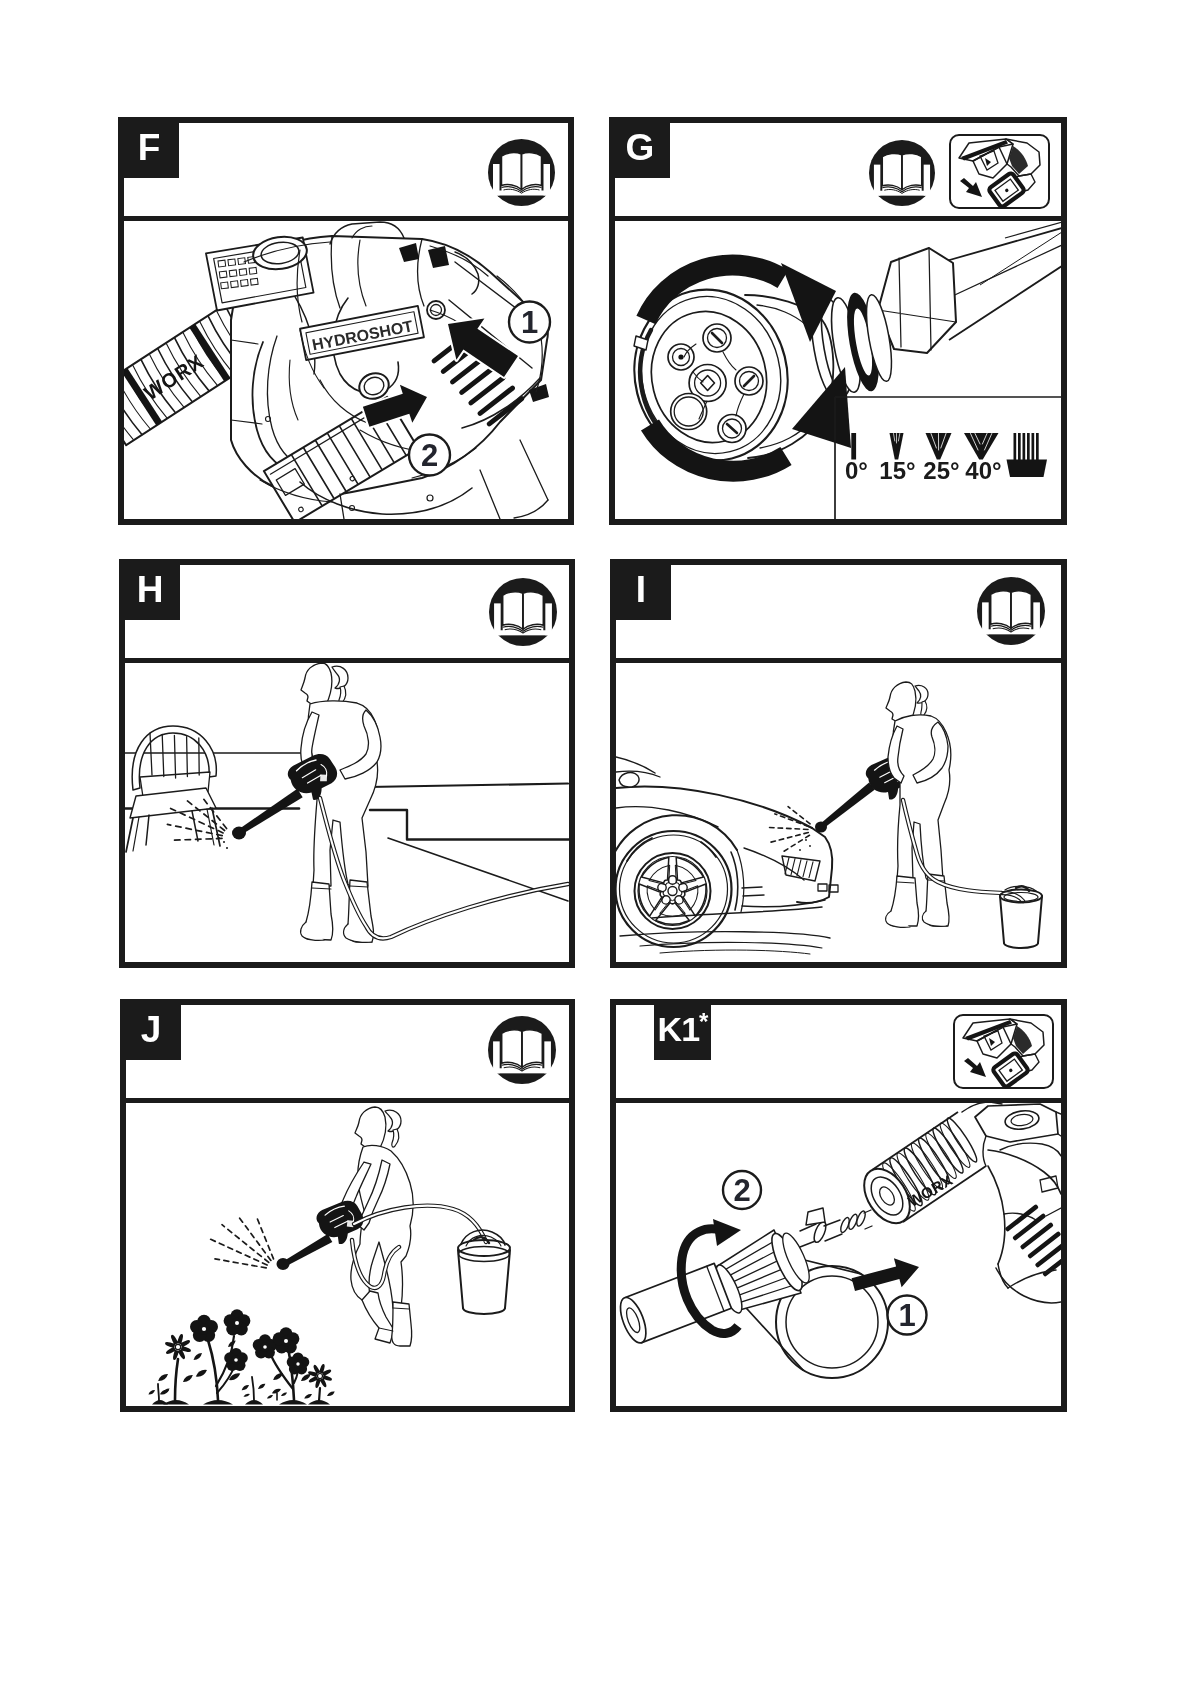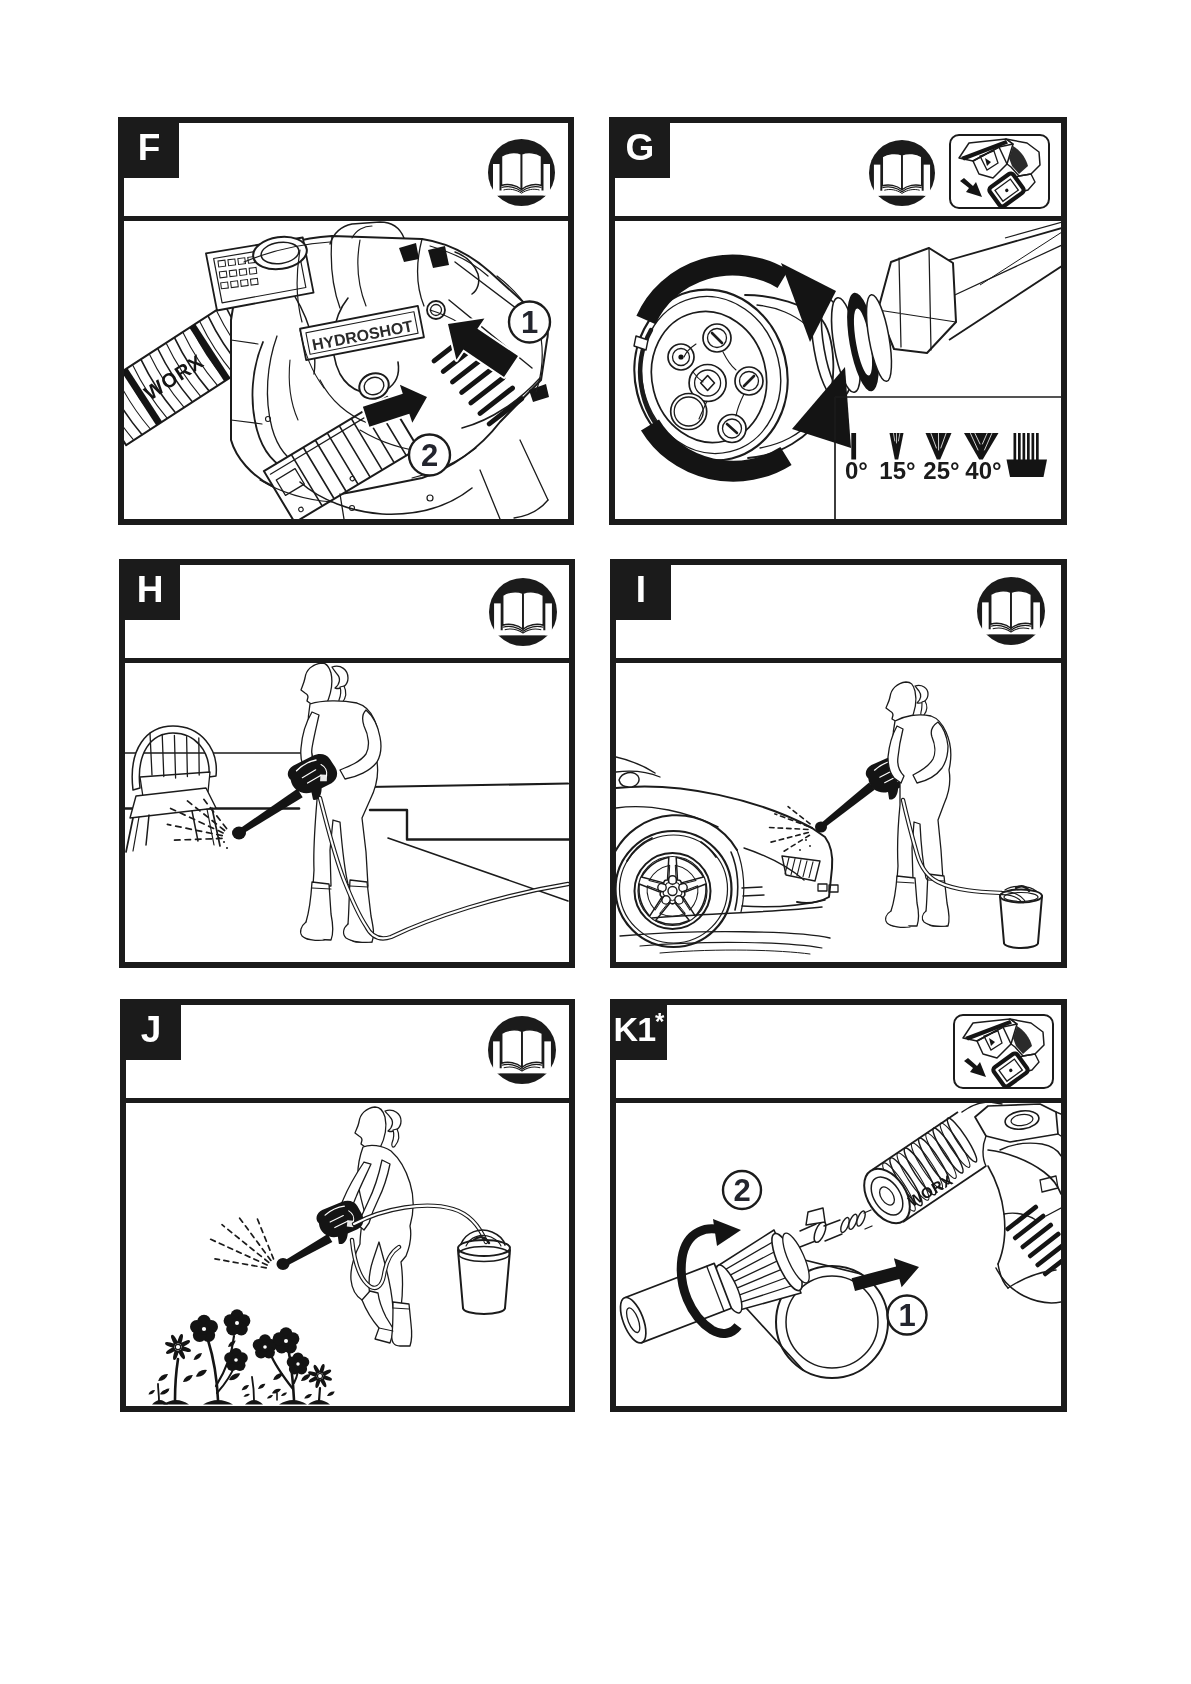--- a/index.html
+++ b/index.html
@@ -613,21 +613,21 @@
             <path d="M318 1396 Q322.5 1392.5384615384614 327 1396 Q322.5 1399.4615384615386 318 1396 Z" fill="#141414"></path>
           </g>
           <path d="M308.0 1404.5 Q319 1395.5 330.0 1404.5 Z" fill="#141414"></path>
         </g>
       </svg>
   </div>
 </div>
 
 <div class="panel" style="left:610px;top:999px;width:457px;height:413px;">
   <div class="hdr">
-    <div class="lbl" style="width:57px;font-size:34px;">K1<span style="font-size:24px;position:relative;top:-8px;">*</span></div>
+    <div class="lbl" style="width:57px;font-size:34px;margin-left:44px;">K1<span style="font-size:24px;position:relative;top:-8px;">*</span></div>
     <svg class="inset" style="left:337px;top:9px;" width="101" height="75" viewBox="0 0 101 75">
         <use href="#inseticon"></use>
       </svg>
   </div>
   <div class="art">
     <svg width="445" height="303" viewBox="0 0 445 303">
         <g transform="translate(-616,-1103)" id="artK">
           <path d="M975 1117 L988 1106 L1040 1104 L1056 1112 L1058 1134 L1010 1142 L986 1136 Z" fill="none" stroke="#1b1b1b" stroke-width="1.7" stroke-linejoin="round" stroke-linecap="round"></path>
           <ellipse cx="1022" cy="1120" rx="17" ry="9" fill="none" stroke="#1b1b1b" stroke-width="1.6" transform="rotate(-8 1022 1120)"></ellipse>
           <ellipse cx="1022" cy="1120" rx="11" ry="5.5" fill="none" stroke="#1b1b1b" stroke-width="1.2" transform="rotate(-8 1022 1120)"></ellipse>

